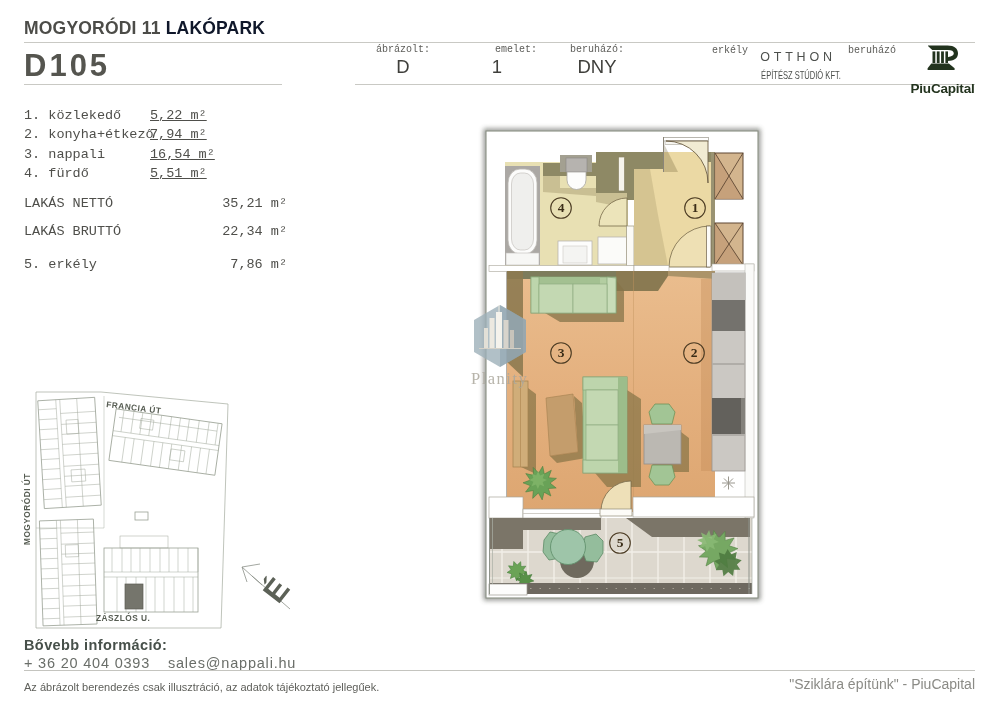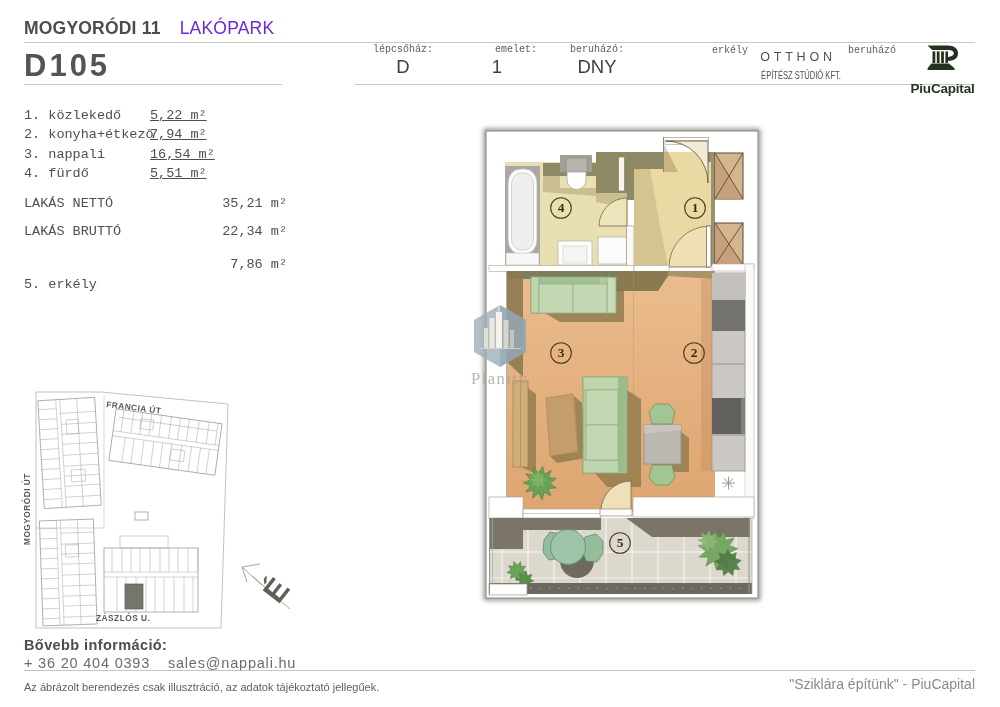--- a/index.html
+++ b/index.html
@@ -5,31 +5,31 @@
   html,body{margin:0;padding:0;}
   body{width:1000px;height:707px;position:relative;background:#fff;
        font-family:"Liberation Sans",sans-serif;overflow:hidden;}
   .abs{position:absolute;}
   .mono{font-family:"Liberation Mono",monospace;}
   .hline{position:absolute;height:1px;background:#c9c9c4;}
 </style>
 </head>
 <body>
 
-<div class="abs" style="left:24px;top:18px;font-size:17.5px;font-weight:bold;color:#4c4c48;letter-spacing:0.2px;">MOGYORÓDI 11 <span style="color:#6d28d9;font-weight:normal;margin-left:14px;">LAKÓPARK</span></div>
+<div class="abs" style="left:24px;top:18px;font-size:17.5px;font-weight:bold;color:#4c4c48;letter-spacing:0.2px;">MOGYORÓDI 11 <span style="color:#0f172a;font-weight:bold;">LAKÓPARK</span></div>
 
 <div class="hline" style="left:24px;top:42px;width:951px;"></div>
 
 <div class="abs" style="left:24px;top:48px;font-size:31px;font-weight:bold;color:#55554f;letter-spacing:3px;">D105</div>
 
 <div class="hline" style="left:24px;top:84px;width:258px;"></div>
 
 <div class="hline" style="left:355px;top:84px;width:620px;"></div>
 
-<div class="abs mono" style="left:363px;top:44px;width:80px;text-align:center;font-size:10px;color:#5c5c58;">lépcsőház:</div>
+<div class="abs mono" style="left:363px;top:44px;width:80px;text-align:center;font-size:10px;color:#5c5c58;">ábrázolt:</div>
 
 <div class="abs" style="left:363px;top:56px;width:80px;text-align:center;font-size:18.5px;color:#3f3f3b;">D</div>
 
 <div class="abs mono" style="left:457px;top:44px;width:80px;text-align:right;font-size:10px;color:#5c5c58;">emelet:</div>
 
 <div class="abs" style="left:457px;top:56px;width:80px;text-align:center;font-size:18.5px;color:#3f3f3b;">1</div>
 
 <div class="abs mono" style="left:557px;top:44px;width:80px;text-align:center;font-size:10px;color:#5c5c58;">beruházó:</div>
 
 <div class="abs" style="left:557px;top:56px;width:80px;text-align:center;font-size:18.5px;color:#3f3f3b;">DNY</div>
@@ -52,21 +52,21 @@
 </svg>
 
 <div class="abs" style="left:905px;top:68px;width:75px;text-align:center;font-size:13.5px;font-weight:bold;color:#24341f;letter-spacing:-0.2px;margin-top:13px;">PiuCapital</div>
 
 <div class="abs mono" style="left:24px;top:106px;font-size:13.5px;color:#4f4f4b;line-height:19.4px;white-space:pre;">1. közlekedő
 2. konyha+étkező
 3. nappali
 4. fürdő</div>
 <div class="abs mono" style="left:24px;top:196px;font-size:13.5px;color:#4f4f4b;">LAKÁS NETTÓ</div>
 <div class="abs mono" style="left:24px;top:224px;font-size:13.5px;color:#4f4f4b;">LAKÁS BRUTTÓ</div>
-<div class="abs mono" style="left:24px;top:257px;font-size:13.5px;color:#4f4f4b;margin-top:20px;">5. erkély</div>
+<div class="abs mono" style="left:24px;top:257px;font-size:13.5px;color:#4f4f4b;">5. erkély</div>
 
 <div class="abs mono" style="left:150px;top:106px;width:137px;font-size:13.5px;color:#4f4f4b;line-height:19.4px;white-space:pre;text-decoration:underline;">5,22 m²
 7,94 m²
 16,54 m²
 5,51 m²</div>
 <div class="abs mono" style="left:150px;top:196px;width:137px;text-align:right;font-size:13.5px;color:#4f4f4b;">35,21 m²</div>
 <div class="abs mono" style="left:150px;top:224px;width:137px;text-align:right;font-size:13.5px;color:#4f4f4b;">22,34 m²</div>
 <div class="abs mono" style="left:150px;top:257px;width:137px;text-align:right;font-size:13.5px;color:#4f4f4b;">7,86 m²</div>
 
 <svg id="plan" class="abs" style="left:455px;top:118px;" width="320" height="500" viewBox="455 118 320 500">

